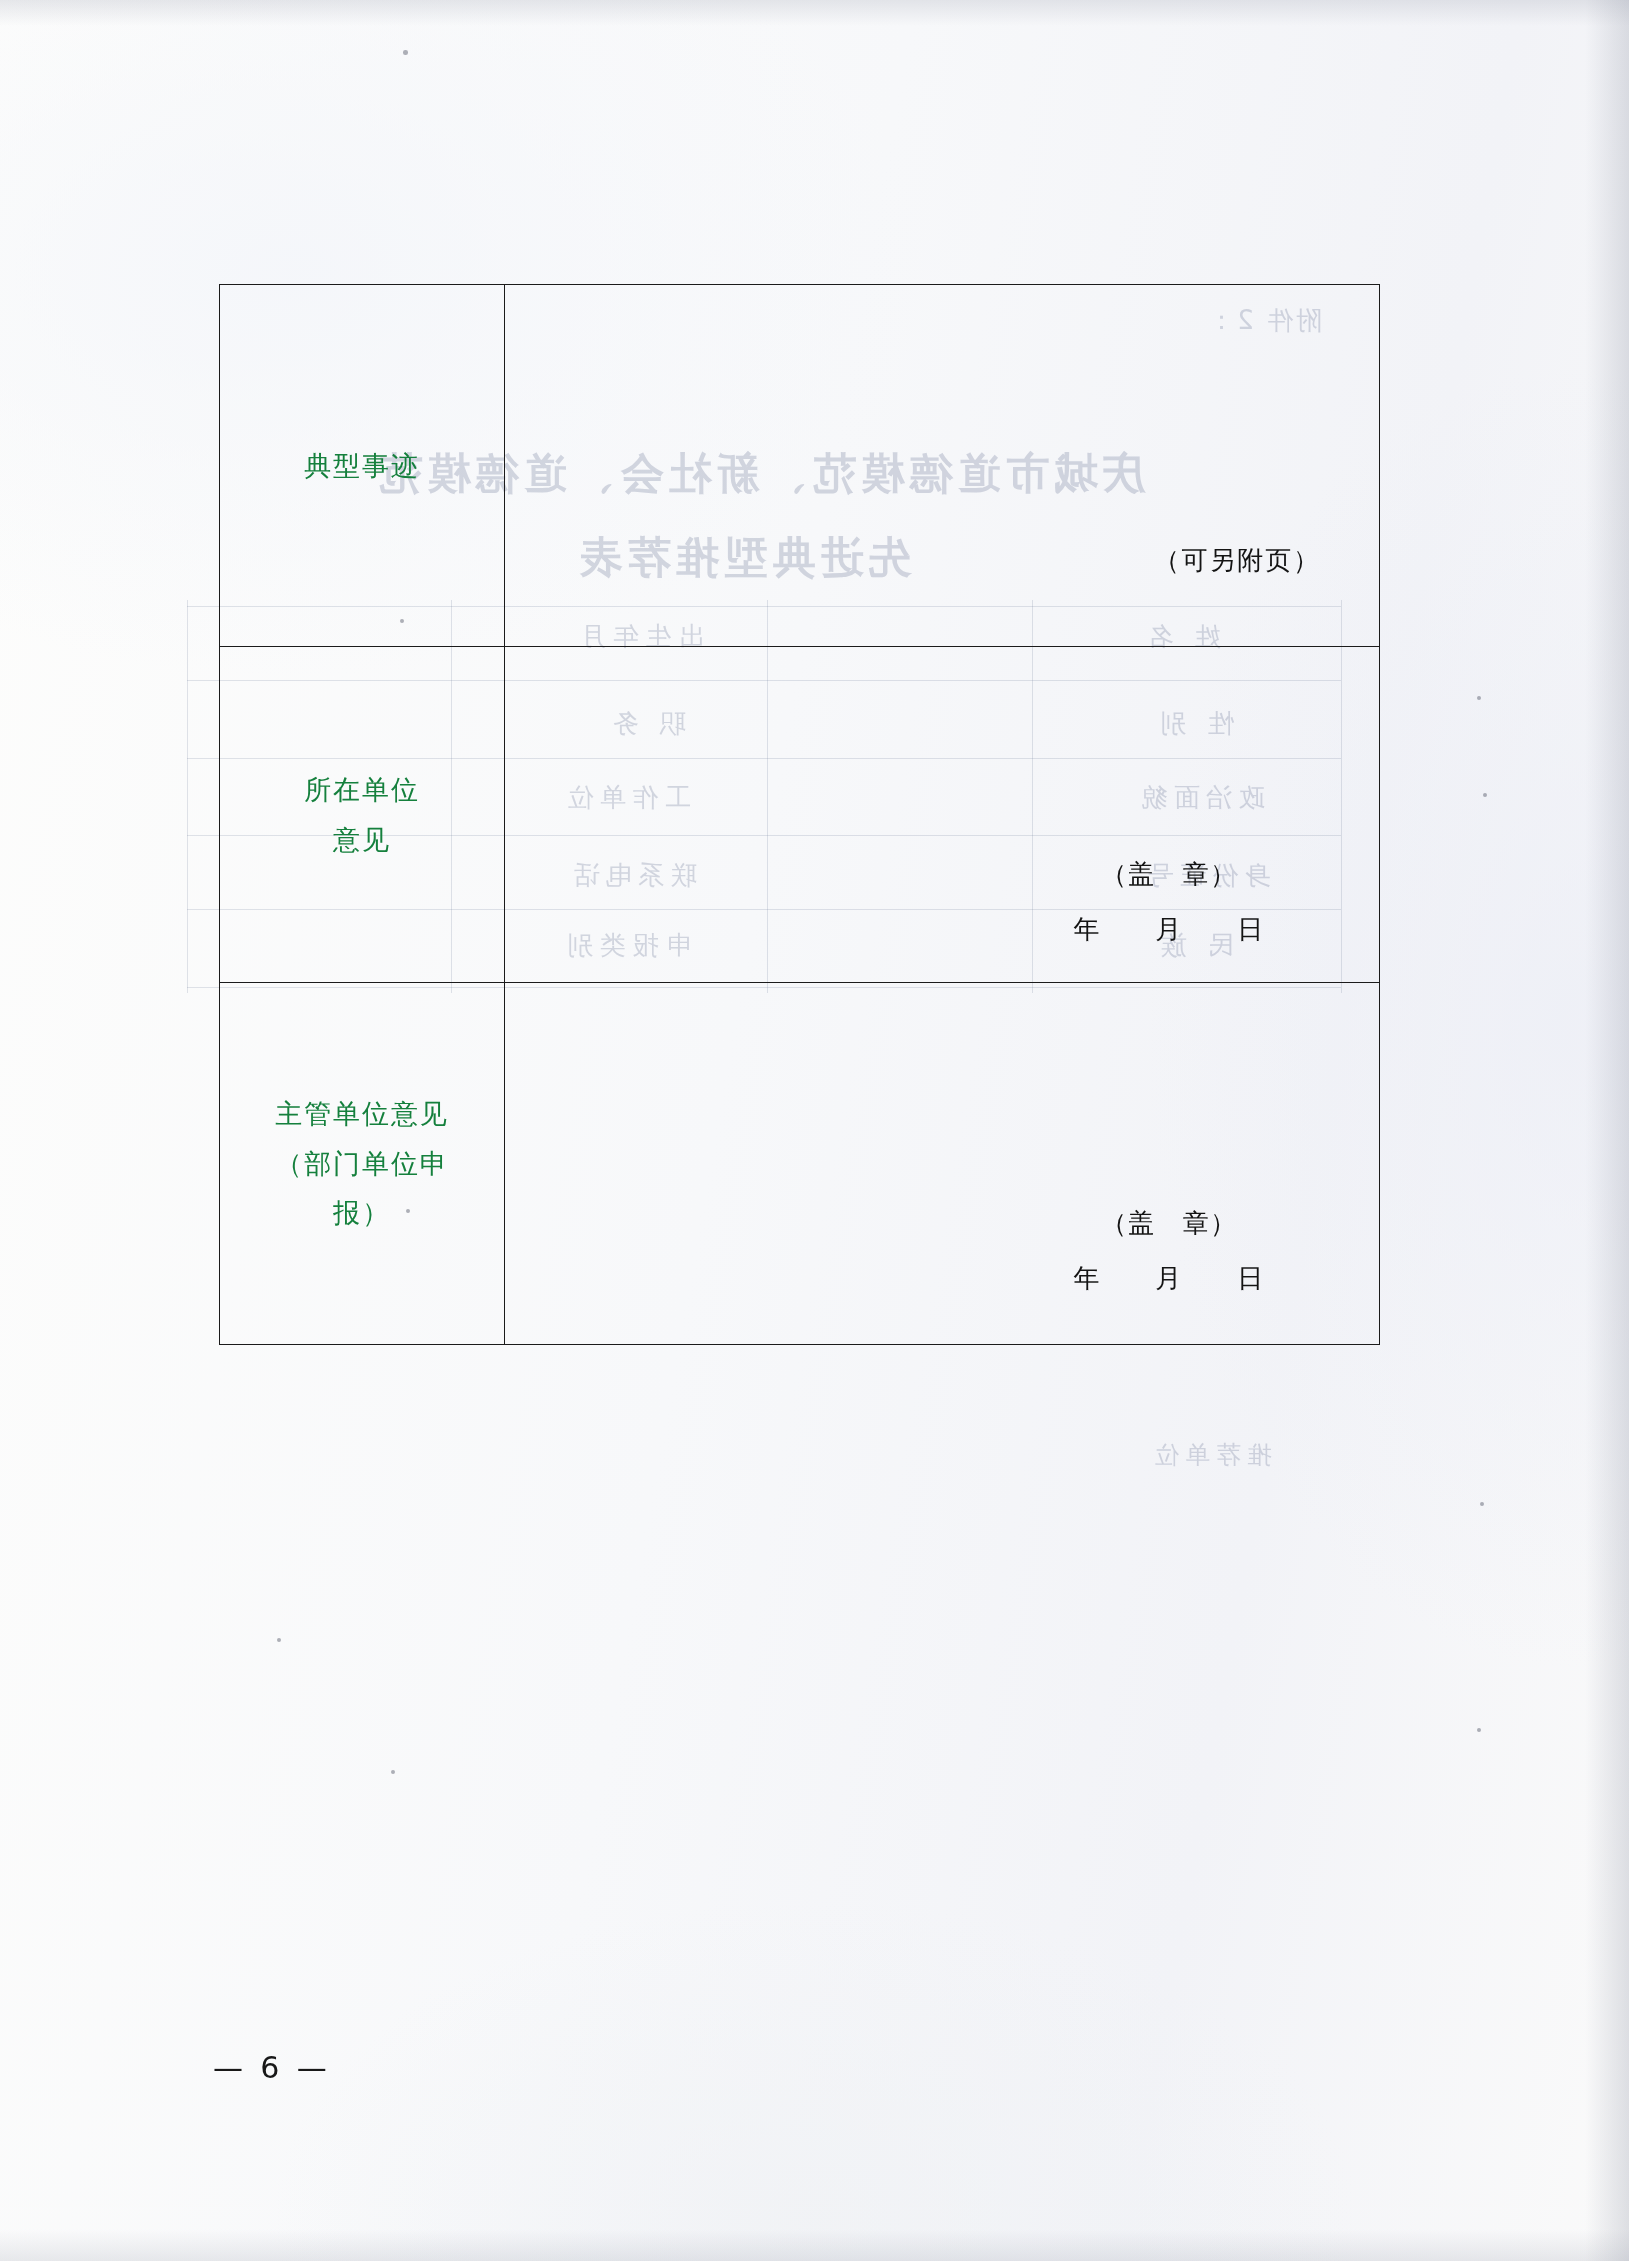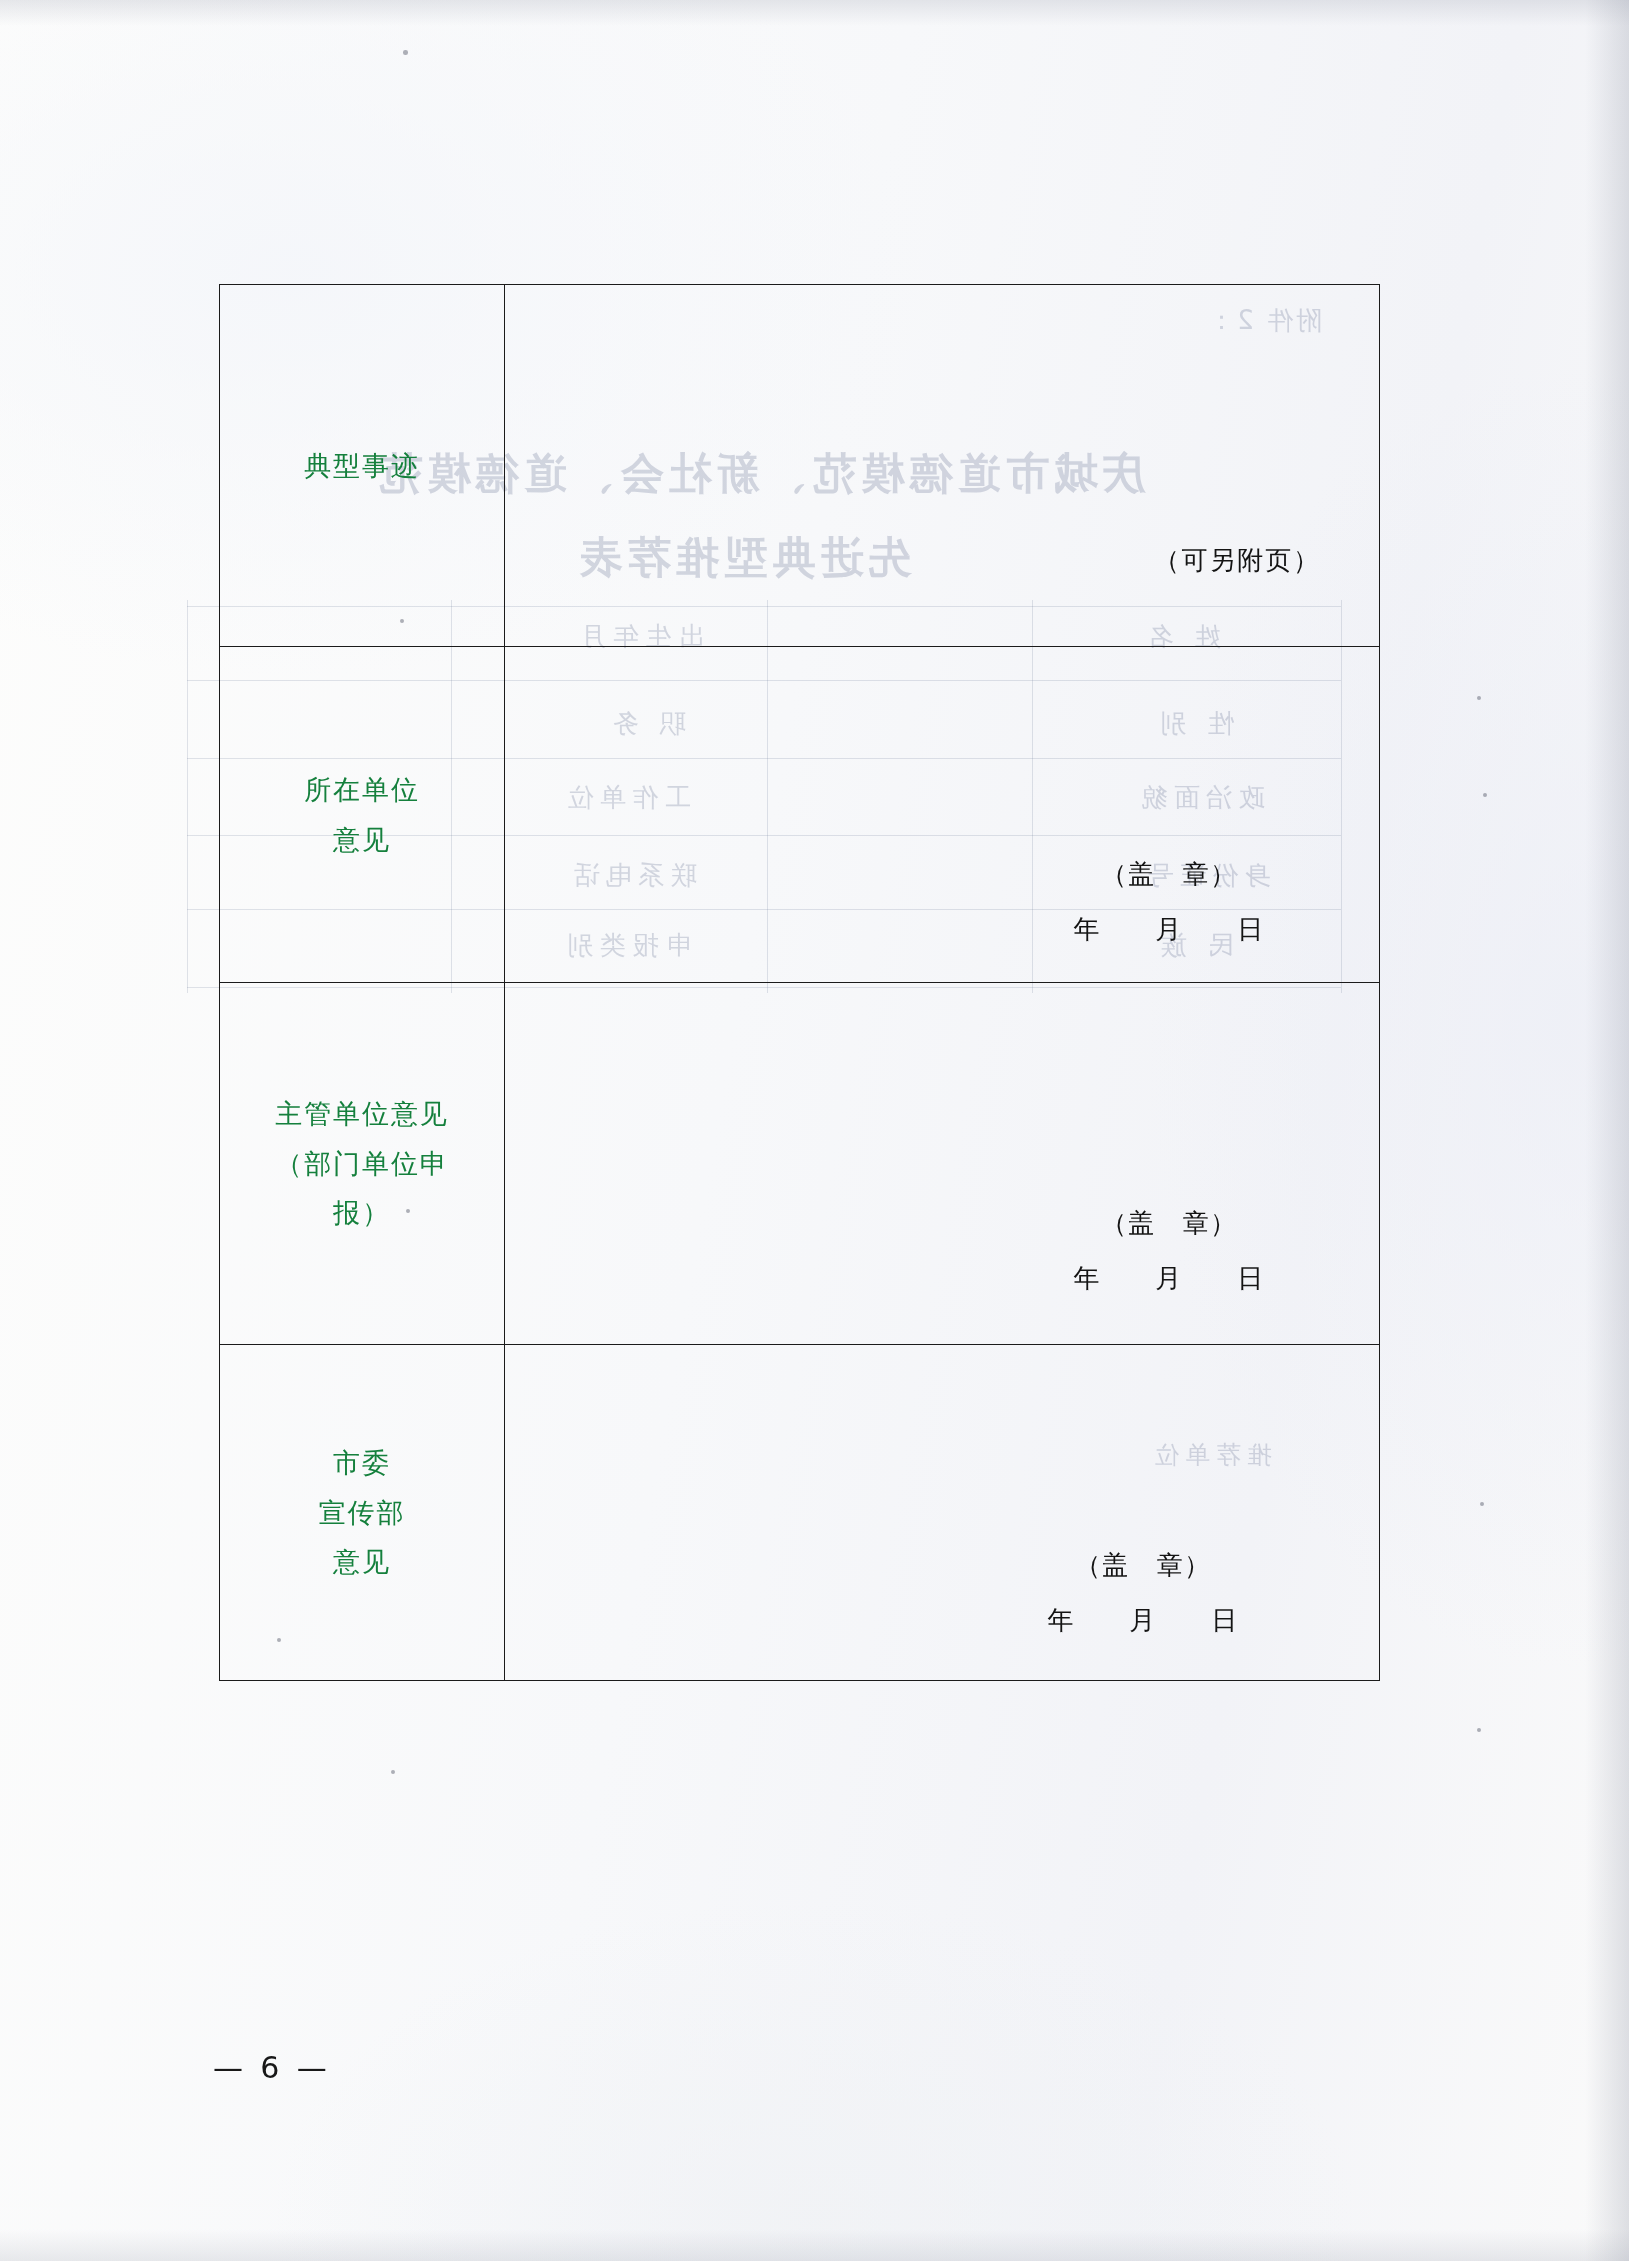--- a/index.html
+++ b/index.html
@@ -227,32 +227,19 @@
         </td>
         <td class="content-cell">
           <div class="seal-block" style="left:490px; top:213px; width:348px;">
             <span class="seal-line">（盖　章）</span>
             <span class="date-line">年　　月　　日</span>
           </div>
         </td>
       </tr>
 
 
-      <tr>
-        <td class="label-cell" style="height:335px;">
-          <span class="ln">市委</span>
-          <span class="ln">宣传部</span>
-          <span class="ln">意见</span>
-        </td>
-        <td class="content-cell">
-          <div class="seal-block" style="left:464px; top:193px; width:348px;">
-            <span class="seal-line">（盖　章）</span>
-            <span class="date-line">年　　月　　日</span>
-          </div>
-        </td>
-      </tr>
     </tbody>
   </table>
 
   <div class="page-number">— 6 —</div>
 
 </div>
 
 
 </body></html>

